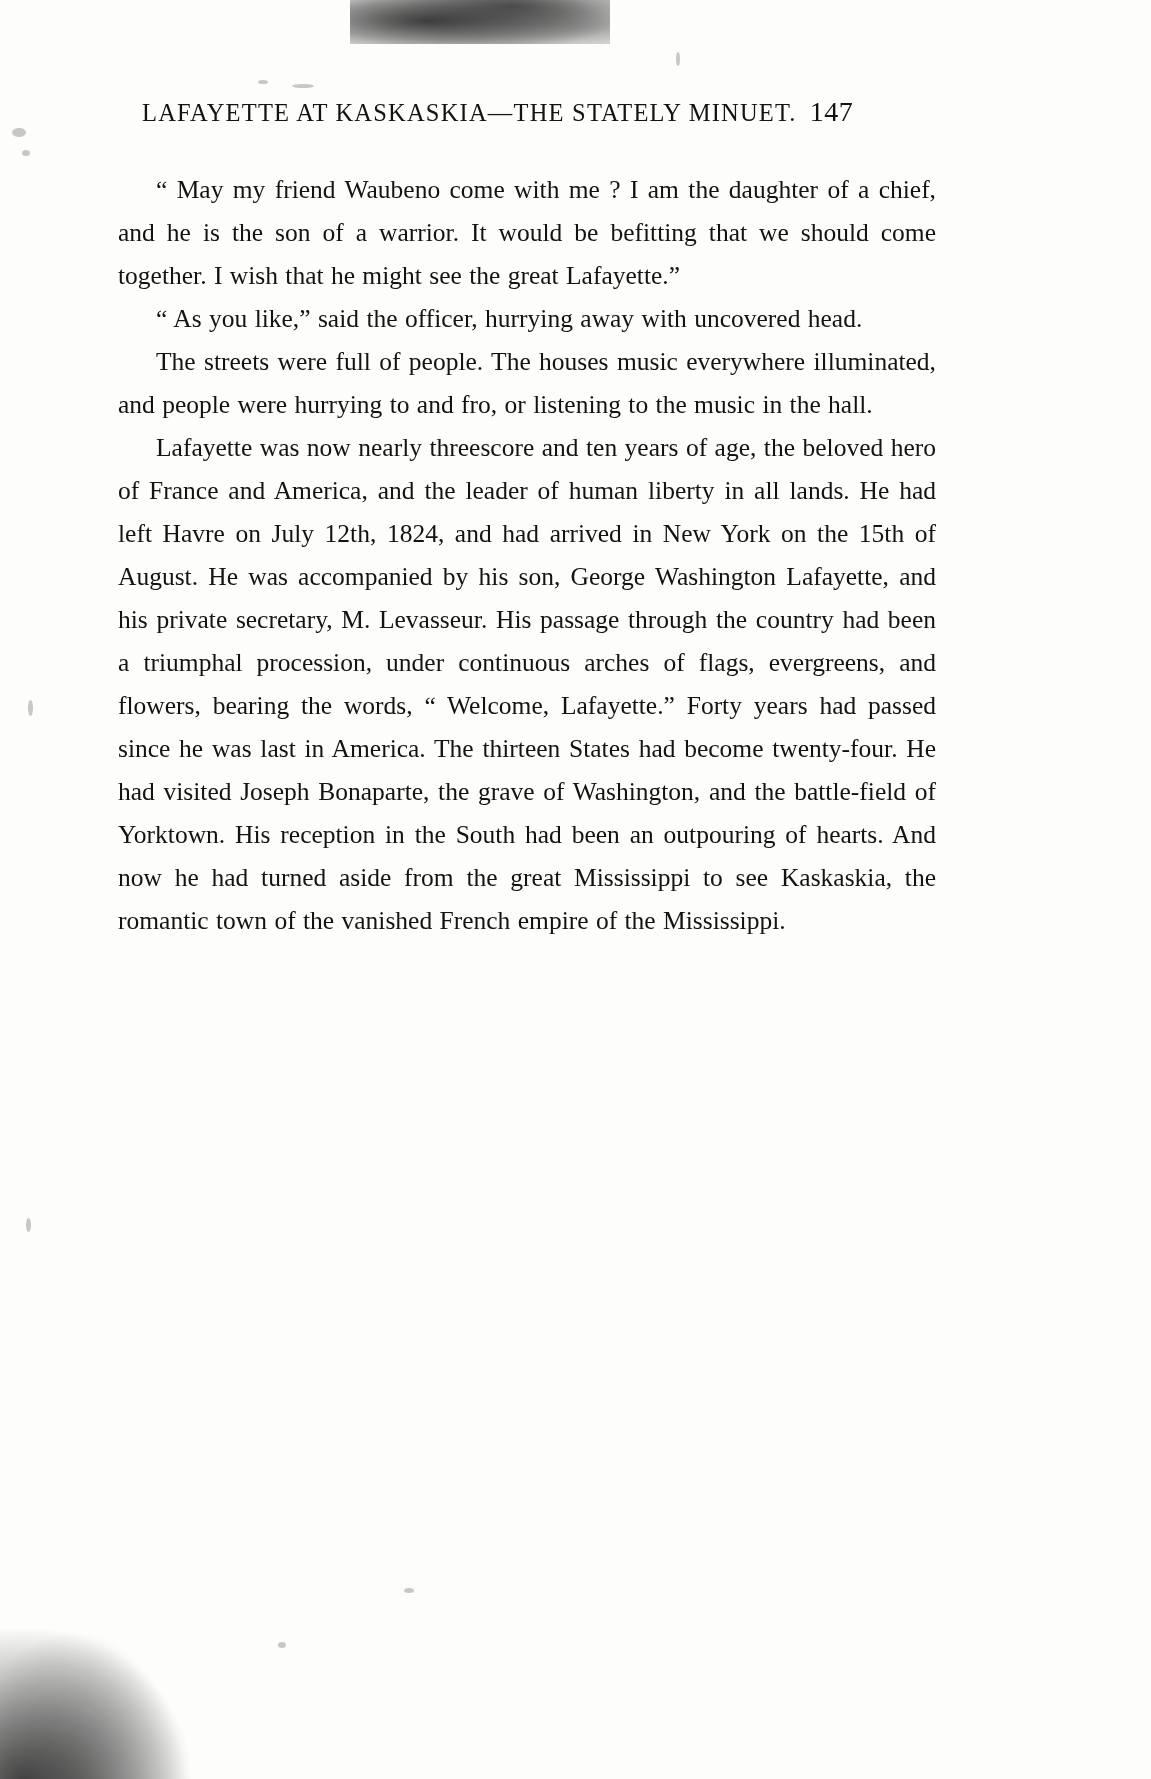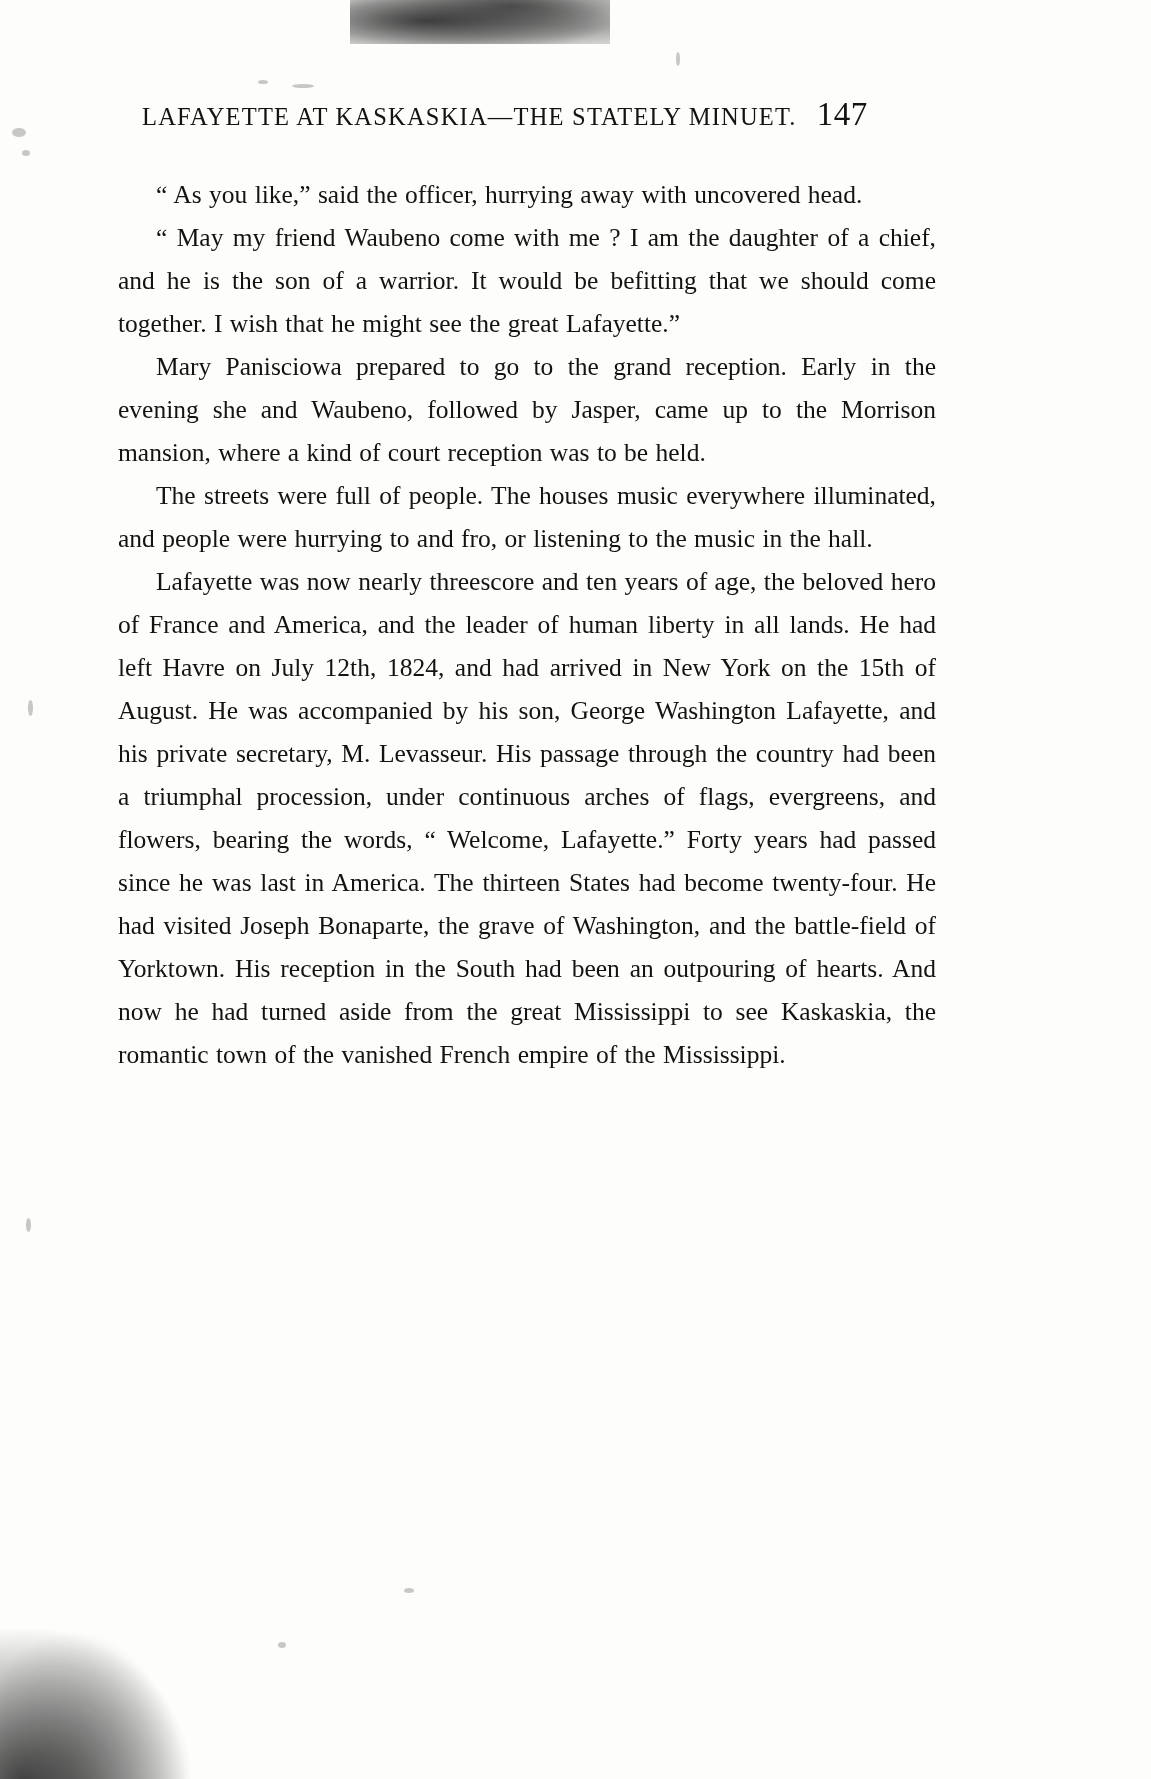--- a/index.html
+++ b/index.html
@@ -65,22 +65,22 @@
     letter-spacing: 0.6px;
     white-space: nowrap;
     margin-bottom: 40px;
   }
   .running-head .title-text {
     font-variant: small-caps;
     letter-spacing: 1.2px;
     margin-left: 24px;
   }
   .running-head .folio {
-    margin-left: 20px;
-    font-size: 33px;
+    margin-left: 13px;
+    font-size: 28px;
   }
 
   p.para {
     font-size: 25.5px;
     line-height: 43px;
     margin: 0;
     text-align: justify;
     text-justify: inter-word;
     word-spacing: 1px;
     hyphens: manual;
@@ -115,20 +115,19 @@
   <div class="speck" style="left:404px; top:1588px; width:10px; height:5px;"></div>
   <div class="speck" style="left:278px; top:1642px; width:8px; height:6px;"></div>
   <div class="speck" style="left:86px; top:1708px; width:6px; height:5px;"></div>
 
   <div class="content">
 
     <div class="running-head">
       <span class="title-text">LAFAYETTE AT KASKASKIA—THE STATELY MINUET.</span><span class="folio">147</span>
     </div>
 
+    <p class="para indent">“ May my friend Waubeno come with me ?   I am the daughter of a chief, and he is the son of a warrior.   It would be befitting that we should come together.   I wish that he might see the great Lafayette.”</p>
     <p class="para indent">“ As you like,” said the officer, hurrying away with uncovered head.</p>
-    <p class="para indent">“ May my friend Waubeno come with me ?   I am the daughter of a chief, and he is the son of a warrior.   It would be befitting that we should come together.   I wish that he might see the great Lafayette.”</p>
-    <p class="para indent">Mary Panisciowa prepared to go to the grand reception. Early in the evening she and Waubeno, followed by Jasper, came up to the Morrison mansion, where a kind of court reception was to be held.</p>
     <p class="para indent">The streets were full of people.   The houses music everywhere illuminated, and people were hurrying to and fro, or listening to the music in the hall.</p>
     <p class="para indent">Lafayette was now nearly threescore and ten years of age, the beloved hero of France and America, and the leader of human liberty in all lands.   He had left Havre on July 12th, 1824, and had arrived in New York on the 15th of August. He was accompanied by his son, George Washington Lafayette, and his private secretary, M. Levasseur.   His passage through the country had been a triumphal procession, under continuous arches of flags, evergreens, and flowers, bearing the words, “ Welcome, Lafayette.”   Forty years had passed since he was last in America.   The thirteen States had become twenty-four.   He had visited Joseph Bonaparte, the grave of Washington, and the battle-field of Yorktown.   His reception in the South had been an outpouring of hearts.   And now he had turned aside from the great Mississippi to see Kaskaskia, the romantic town of the vanished French empire of the Mississippi.</p>
 
   </div>
 </div>
 
 </body></html>

